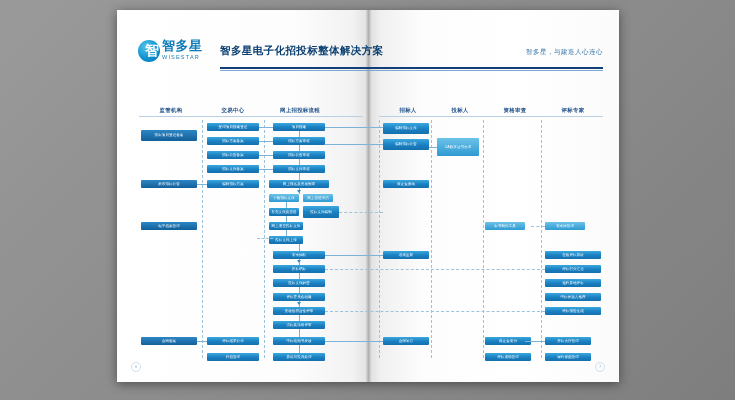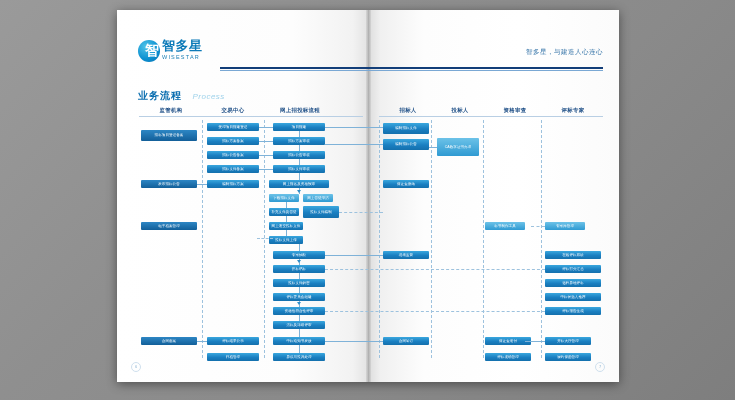--- a/index.html
+++ b/index.html
@@ -112,29 +112,26 @@
 
   <div id="header">
     <div id="logo">
       <div class="mark">
         <span>智</span>
       </div>
       <div class="cn">智多星</div>
       <div class="en">WISESTAR</div>
       <div class="rule"></div>
     </div>
+    <div id="doc-title">智多星电子化招投标整体解决方案</div>
     <div id="slogan">智多星，与建造人心连心</div>
     <div id="header-rule"></div>
     <div id="header-rule2"></div>
   </div>
 
-  <div id="section-title">
-    <span class="cn">业务流程</span>
-    <span class="en">Process</span>
-  </div>
 
   <div class="colhead" style="left:26px;top:97px;width:56px;">监管机构</div>
   <div class="colhead" style="left:88px;top:97px;width:56px;">交易中心</div>
   <div class="colhead" style="left:150px;top:97px;width:66px;">网上招投标流程</div>
   <div class="colhead" style="left:266px;top:97px;width:50px;">招标人</div>
   <div class="colhead" style="left:318px;top:97px;width:50px;">投标人</div>
   <div class="colhead" style="left:370px;top:97px;width:56px;">资格审查</div>
   <div class="colhead" style="left:428px;top:97px;width:56px;">评标专家</div>
 
   <div class="colrule" style="left:22px;top:106px;width:224px;"></div>

